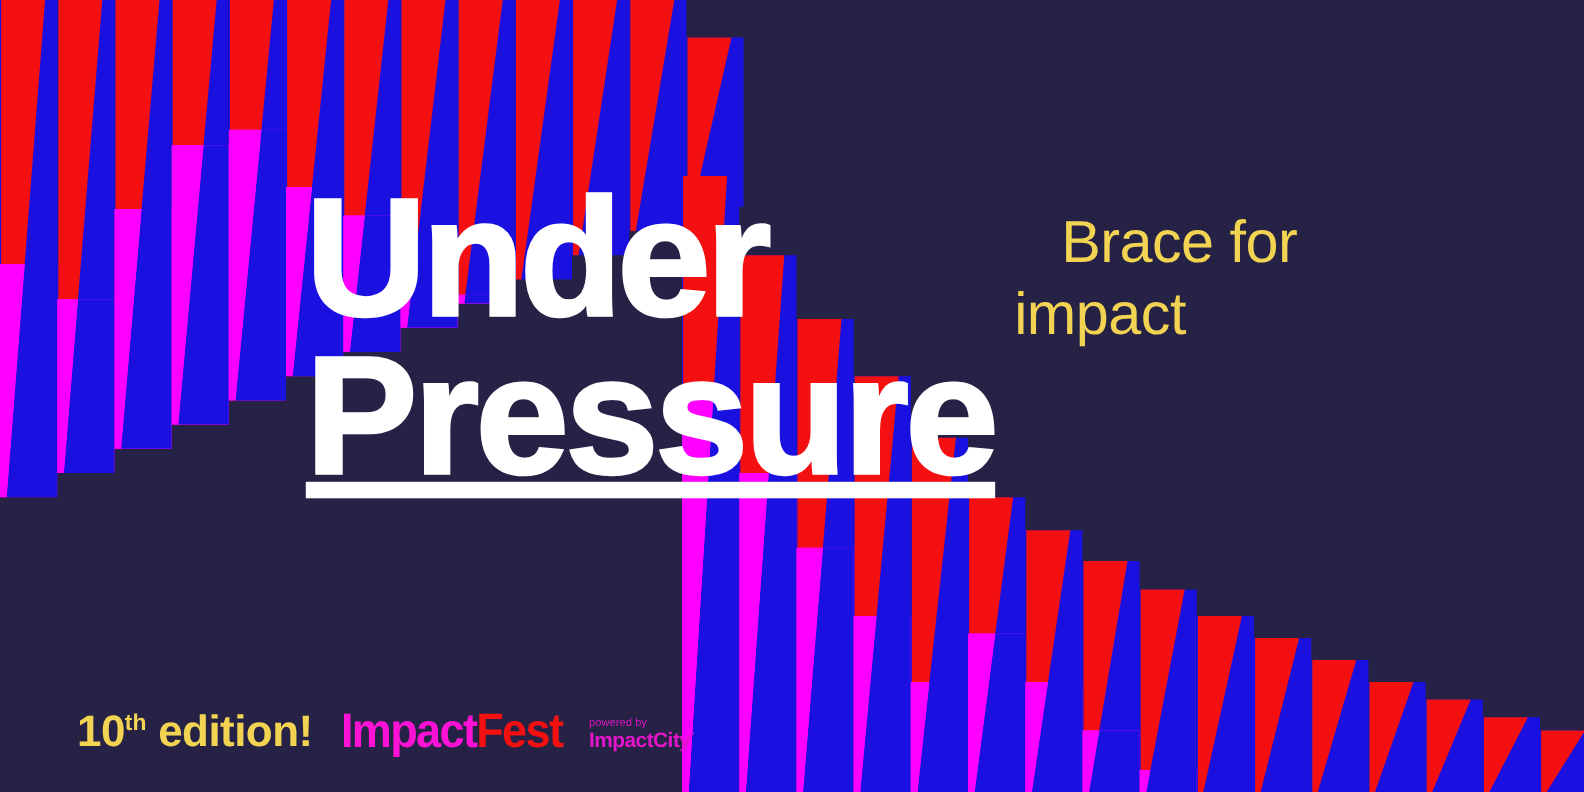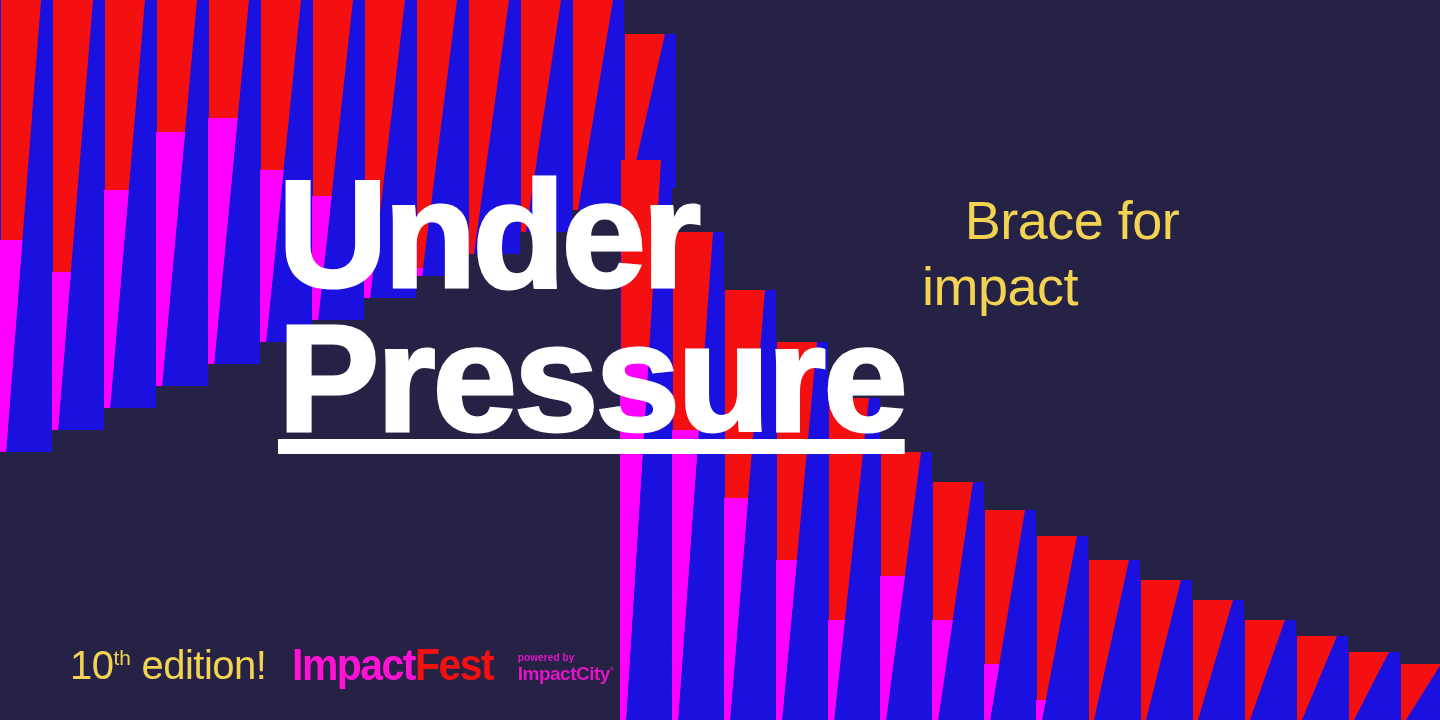--- a/index.html
+++ b/index.html
@@ -45,21 +45,21 @@
   #kicker .k2{display:block;}
 
   #footer{
     position:absolute;
     left:70px;bottom:45px;
     display:flex;align-items:flex-end;gap:26px;
   }
   #edition{
     color:#F2D352;
     font-size:40px;
-    font-weight:normal;
+    font-weight:bold;
     letter-spacing:-0.5px;
     line-height:1;
     position:relative;
     top:-2px;
   }
   #edition sup{font-size:0.52em;vertical-align:super;letter-spacing:0;}
 
   #logo{display:flex;align-items:flex-end;gap:9px;}
   #logomark{
     font-size:44px;font-weight:bold;line-height:1;
@@ -68,21 +68,21 @@
     transform:scaleX(0.93);
     transform-origin:left bottom;
   }
   #logomark .impact{color:#ff12d6;}
   #logomark .fest{color:#f41010;}
   #poweredby{
     line-height:1.12;
     padding-bottom:3px;
   }
   #poweredby .pb{
-    display:block;color:#e215c9;font-size:10px;font-weight:bold;letter-spacing:0.1px;
+    display:block;color:#e215c9;font-size:10px;font-weight:normal;letter-spacing:0.1px;
   }
   #poweredby .ic{
     display:block;color:#e215c9;font-size:19px;font-weight:bold;letter-spacing:-0.5px;
   }
   #poweredby .ic sup{font-size:0.5em;vertical-align:super;}
 </style>
 </head>
 <body>
 
 <div id="poster">

